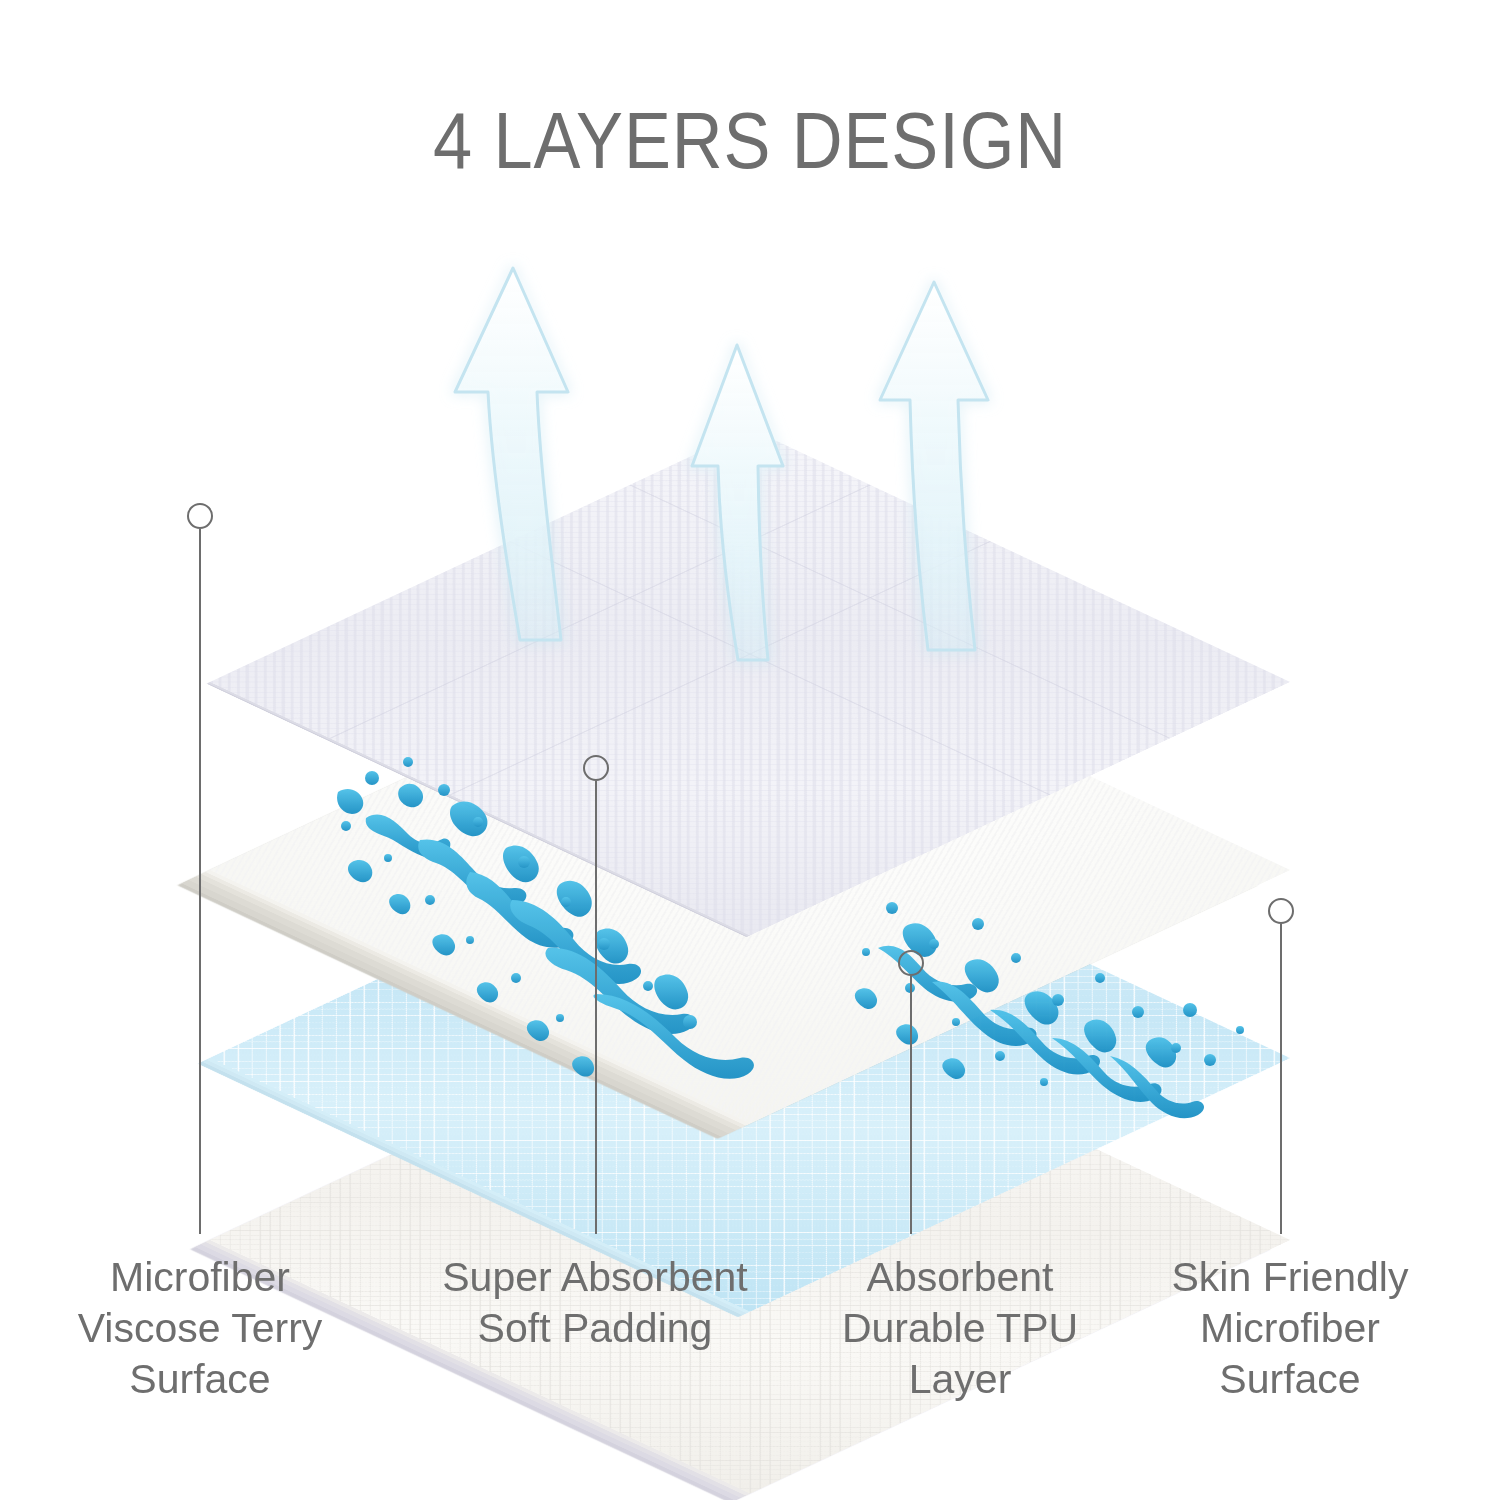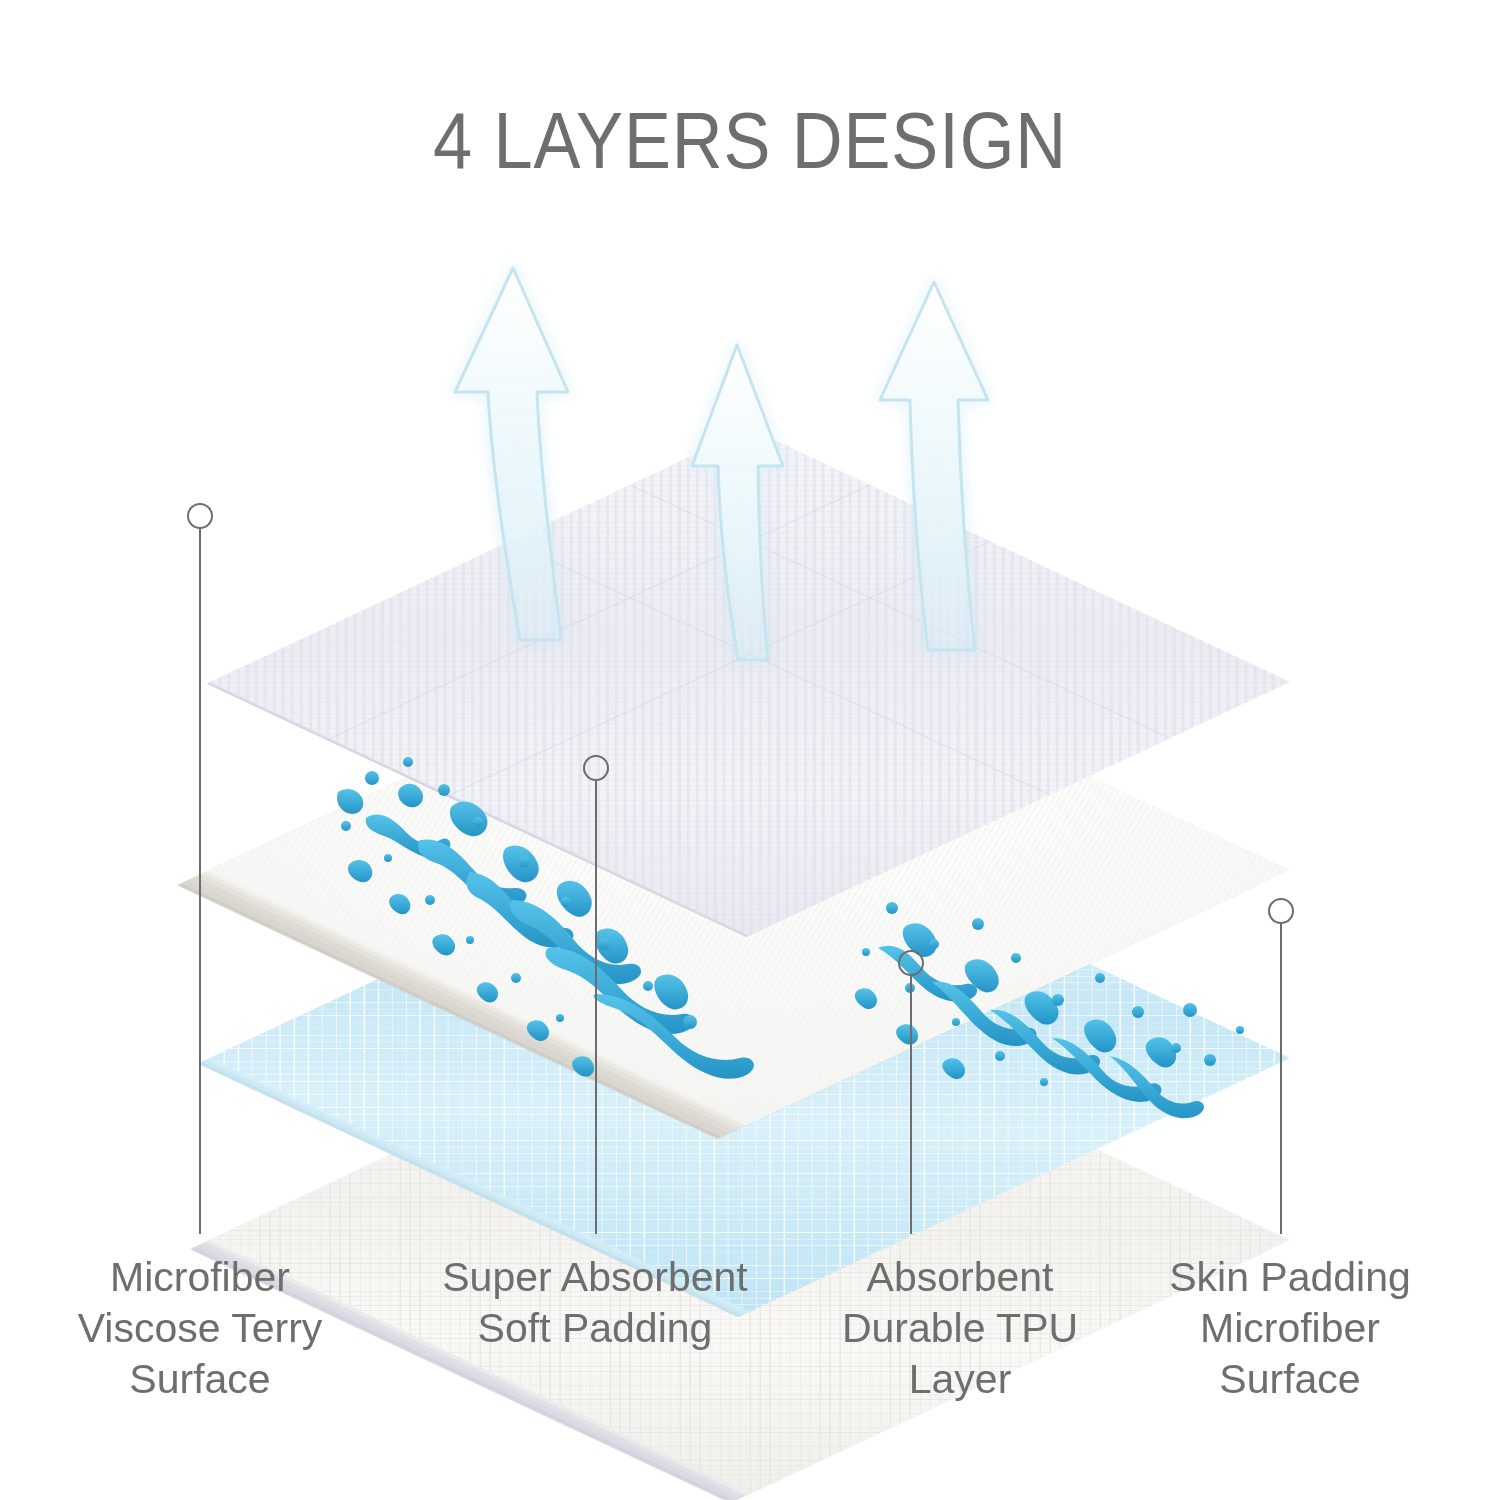--- a/index.html
+++ b/index.html
@@ -322,15 +322,15 @@
 Soft Padding</div>
 
 <div class="callout-dot" style="left:911px; top:963px;"></div>
 <div class="callout-line" style="left:910px; top:976px; height:258px;"></div>
 <div class="callout-label" style="left:790px; top:1252px; width:340px;">Absorbent
 Durable TPU
 Layer</div>
 
 <div class="callout-dot" style="left:1281px; top:911px;"></div>
 <div class="callout-line" style="left:1280px; top:924px; height:310px;"></div>
-<div class="callout-label" style="left:1120px; top:1252px; width:340px;">Skin Padding
+<div class="callout-label" style="left:1120px; top:1252px; width:340px;">Skin Friendly
 Microfiber
 Surface</div>
 
 </body></html>

